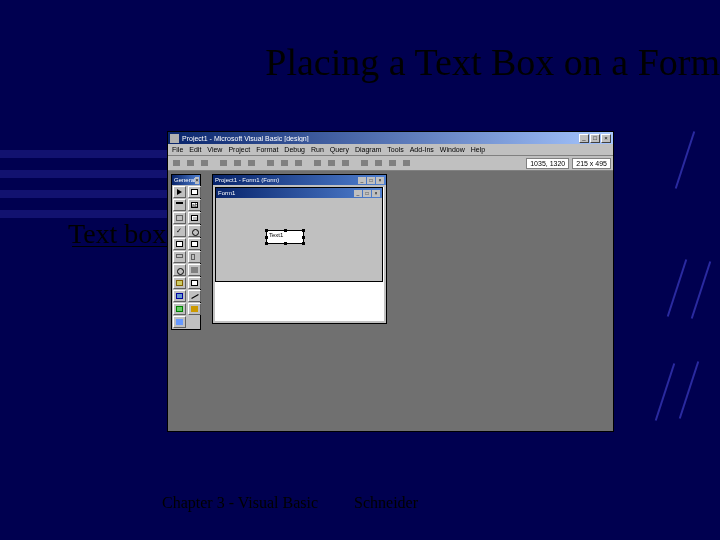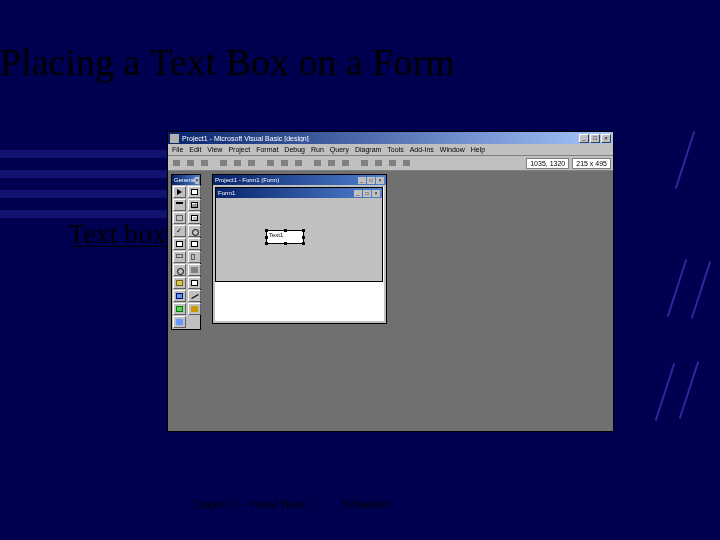--- a/index.html
+++ b/index.html
@@ -18,21 +18,21 @@
   }
   .bg-stripes .stripe {
     position: absolute;
     background: #121270;
   }
   .title {
     position: absolute;
     top: 40px;
     left: 0;
     width: 720px;
-    text-align: left;
+    text-align: right;
     color: #000;
     font-size: 38px;
     font-weight: normal;
   }
   .annotation {
     position: absolute;
     left: 68px;
     top: 218px;
     color: #000;
     font-size: 28px;
@@ -45,21 +45,21 @@
     height: 1px;
     background: #000;
   }
   .footer {
     position: absolute;
     left: 0;
     bottom: 28px;
     width: 580px;
     text-align: center;
     color: #000;
-    font-size: 12px;
+    font-size: 16px;
     font-family: Liberation Serif, serif;
   }
   .footer span { display: inline-block; }
   .footer .gap { width: 28px; }
 
   
   .vb {
     position: absolute;
     left: 167px;
     top: 131px;

